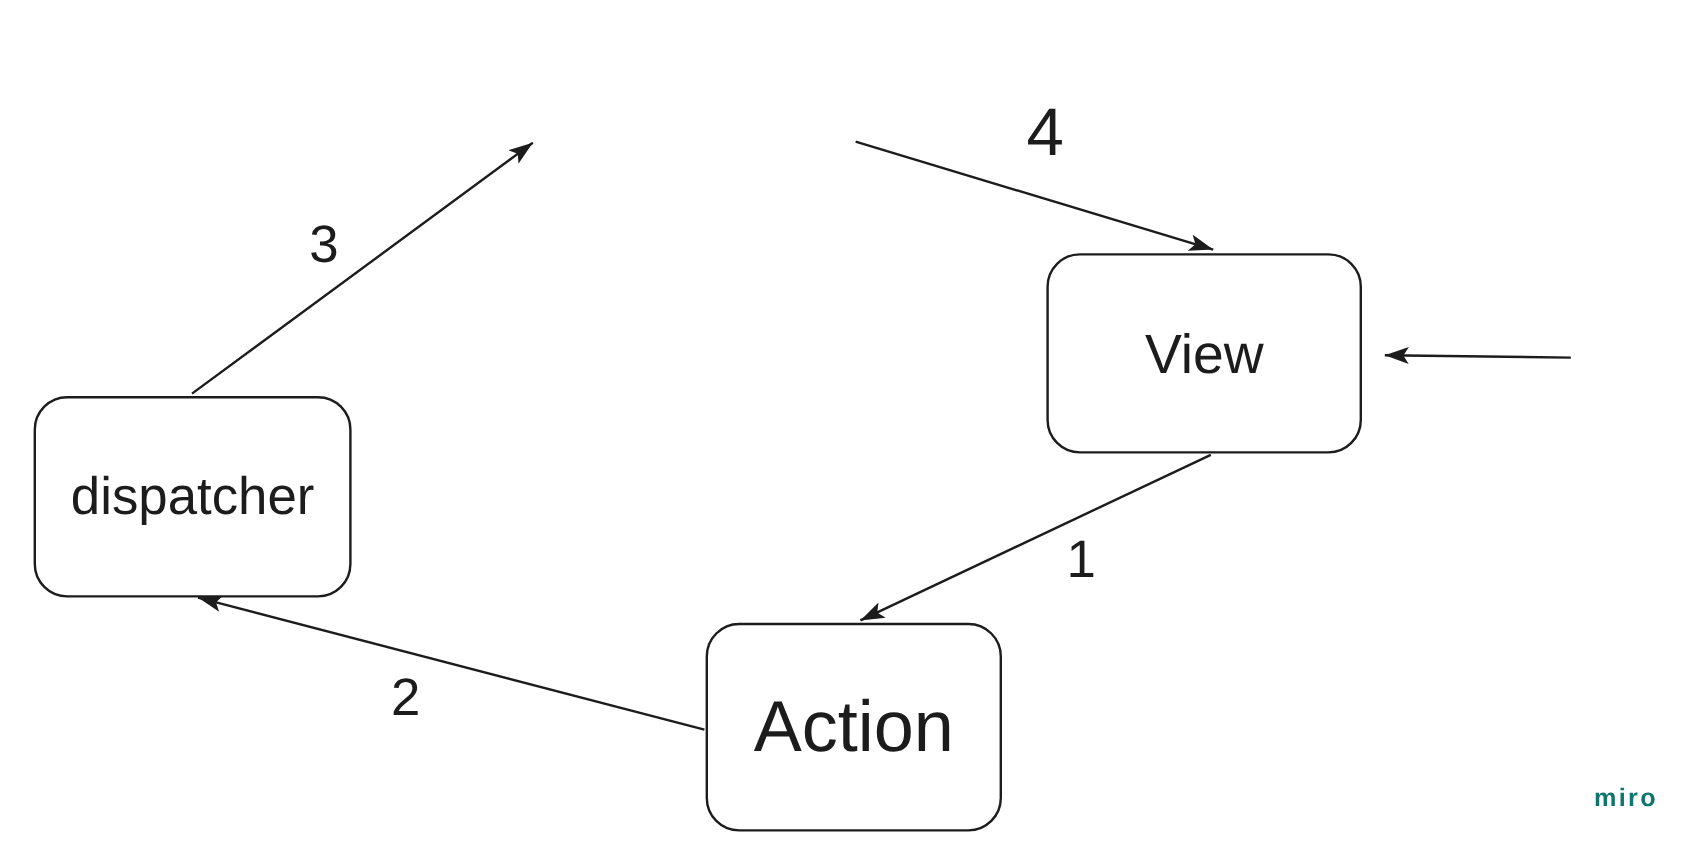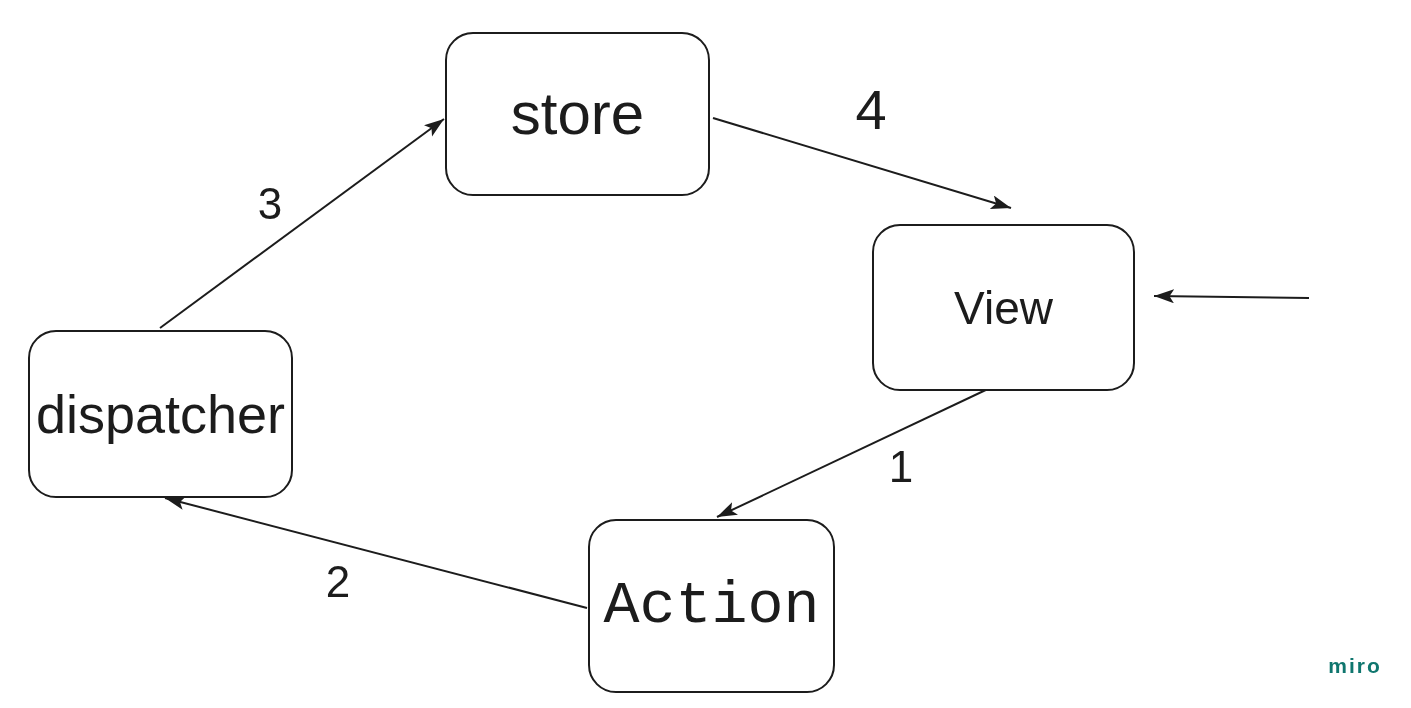--- a/index.html
+++ b/index.html
@@ -34,23 +34,23 @@
     background: #ffffff;
     border: 2px solid #1c1c1c;
     border-radius: 28px;
     display: flex;
     align-items: center;
     justify-content: center;
     text-align: center;
     line-height: 1;
   }
   .node-store     { left: 445px; top:  32px; width: 265px; height: 164px; font-size: 60px; }
-  .node-view      { left: 872px; top: 211px; width: 263px; height: 167px; font-size: 46px; margin-top: 13px; }
-  .node-dispatcher{ left:  28px; top: 330px; width: 265px; height: 168px; font-size: 54px; }
-  .node-action    { left: 588px; top: 519px; width: 247px; height: 174px; font-size: 60px; font-family: Liberation Mono, monospace; }
+  .node-view      { left: 872px; top: 211px; width: 263px; height: 167px; font-size: 46px; }
+  .node-dispatcher{ left:  28px; top: 330px; width: 265px; height: 168px; font-size: 44px; }
+  .node-action    { left: 588px; top: 519px; width: 247px; height: 174px; font-size: 60px; }
   .edge-label {
     position: absolute;
     transform: translate(-50%, -50%);
     font-size: 44px;
     line-height: 1;
     white-space: nowrap;
   }
   .label-1 { left: 901px; top: 467px; }
   .label-2 { left: 338px; top: 582px; }
   .label-3 { left: 270px; top: 204px; }
@@ -78,23 +78,20 @@
         <path d="M0,0 L20,7 L0,14 L4.5,7 Z" fill="#1c1c1c"></path>
       </marker>
     </defs>
     <line class="edge-line" x1="160" y1="328" x2="444" y2="119" marker-end="url(#arrowhead)"></line>
     <line class="edge-line" x1="713" y1="118" x2="1011" y2="208" marker-end="url(#arrowhead)"></line>
     <line class="edge-line" x1="1009" y1="379" x2="717" y2="517" marker-end="url(#arrowhead)"></line>
     <line class="edge-line" x1="587" y1="608" x2="165" y2="498" marker-end="url(#arrowhead)"></line>
     <line class="edge-line" x1="1309" y1="298" x2="1154" y2="296" marker-end="url(#arrowhead)"></line>
   </svg>
 
-  <div class="node node-store">
-    <span>store</span>
-  </div>
 
   <div class="node node-view">
     <span>View</span>
   </div>
 
   <div class="node node-dispatcher">
     <span>dispatcher</span>
   </div>
 
   <div class="node node-action">

